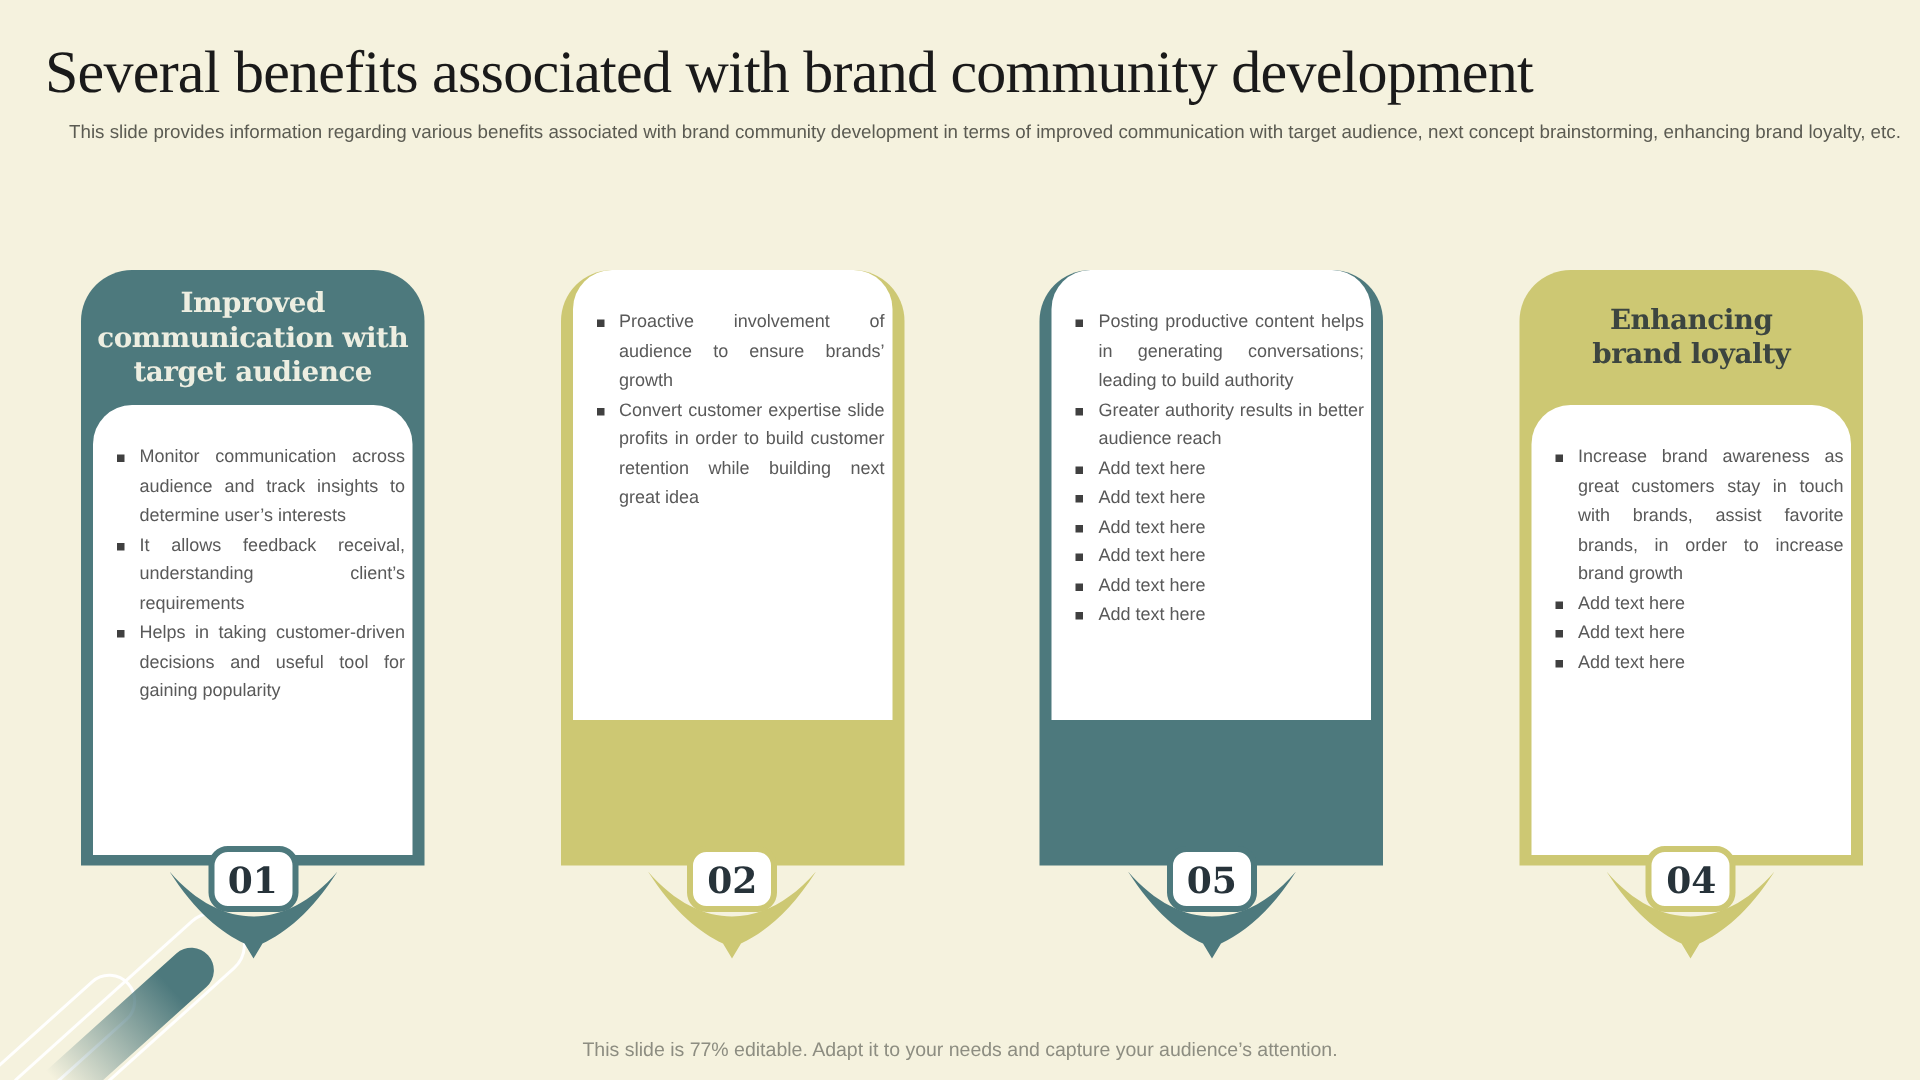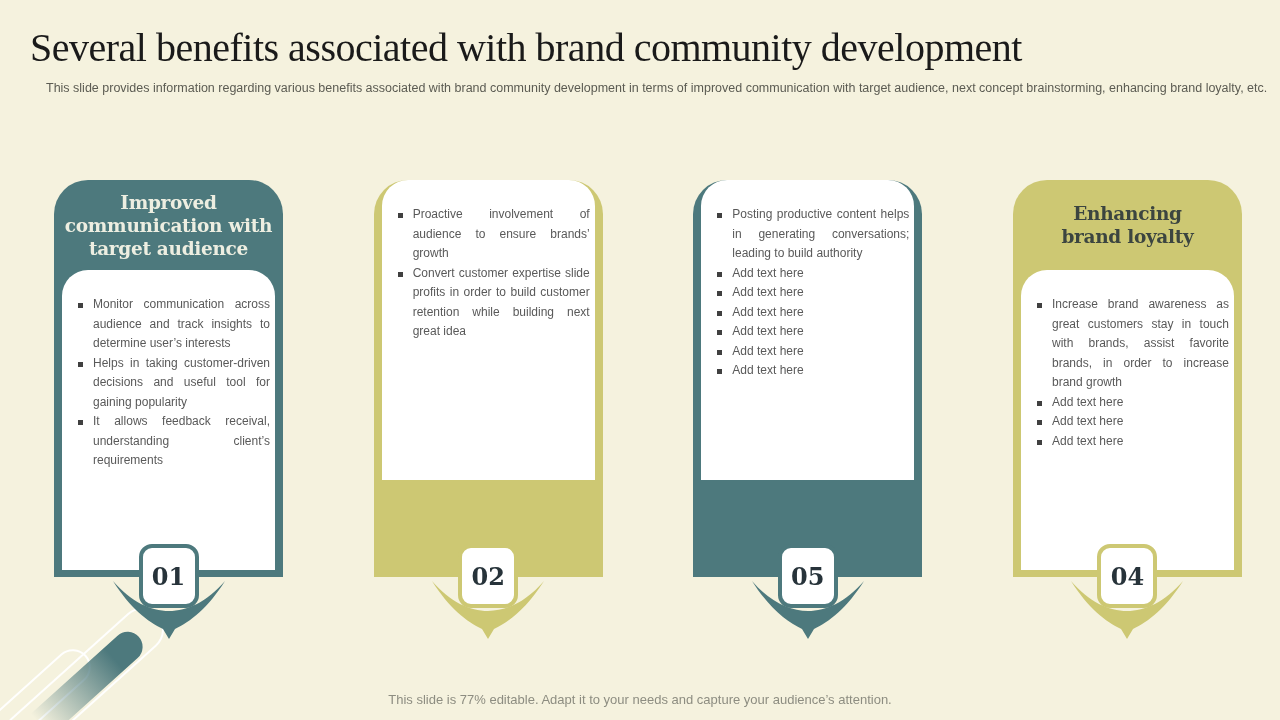--- a/index.html
+++ b/index.html
@@ -87,21 +87,21 @@
     left: 2px; top: 8px;
     width: 5px; height: 5px;
     background: #404040;
   }
 
   .number-badge {
     position: absolute;
     left: 50%;
     bottom: -31px;
     transform: translateX(-50%);
-    width: 60px; height: 64px;
+    width: 60px; height: 44px;
     background: var(--card-bg, #ffffff);
     border: 4px solid var(--accent);
     border-radius: 13px;
     display: flex;
     align-items: center;
     justify-content: center;
     font-family: "DejaVu Serif", serif;
     font-weight: bold;
     font-size: 24px;
     color: var(--number-text, #27333a);
@@ -160,22 +160,22 @@
 
   <div class="card accent-teal">
     <div class="card-header">
       <div class="card-title">Improved
 communication with
 target audience</div>
     </div>
     <div class="card-body">
       <ul class="bullets">
           <li>Monitor communication across audience and track insights to determine user’s interests</li>
+          <li>It allows feedback receival, understanding client’s requirements</li>
           <li>Helps in taking customer-driven decisions and useful tool for gaining popularity</li>
-          <li>It allows feedback receival, understanding client’s requirements</li>
         </ul>
     </div>
     <div class="number-badge">01</div>
     <svg class="swoosh" viewBox="0 0 118 60" xmlns="http://www.w3.org/2000/svg">
       <path fill="currentColor" d="M3,0 C20,27 38,41 53,48 L59,58 L65,48 C80,41 98,27 115,0 C97,21 77,30 59,30 C41,30 21,21 3,0 Z"></path>
     </svg>
   </div>
 
   <div class="card accent-olive">
     <div class="card-body">
@@ -187,20 +187,21 @@
     <div class="number-badge">02</div>
     <svg class="swoosh" viewBox="0 0 118 60" xmlns="http://www.w3.org/2000/svg">
       <path fill="currentColor" d="M3,0 C20,27 38,41 53,48 L59,58 L65,48 C80,41 98,27 115,0 C97,21 77,30 59,30 C41,30 21,21 3,0 Z"></path>
     </svg>
   </div>
 
   <div class="card accent-teal">
     <div class="card-body">
       <ul class="bullets">
           <li>Posting productive content helps in generating conversations; leading to build authority</li>
+          <li>Greater authority results in better audience reach</li>
           <li>Add text here</li>
           <li>Add text here</li>
           <li>Add text here</li>
           <li>Add text here</li>
           <li>Add text here</li>
           <li>Add text here</li>
         </ul>
     </div>
     <div class="number-badge">05</div>
     <svg class="swoosh" viewBox="0 0 118 60" xmlns="http://www.w3.org/2000/svg">

